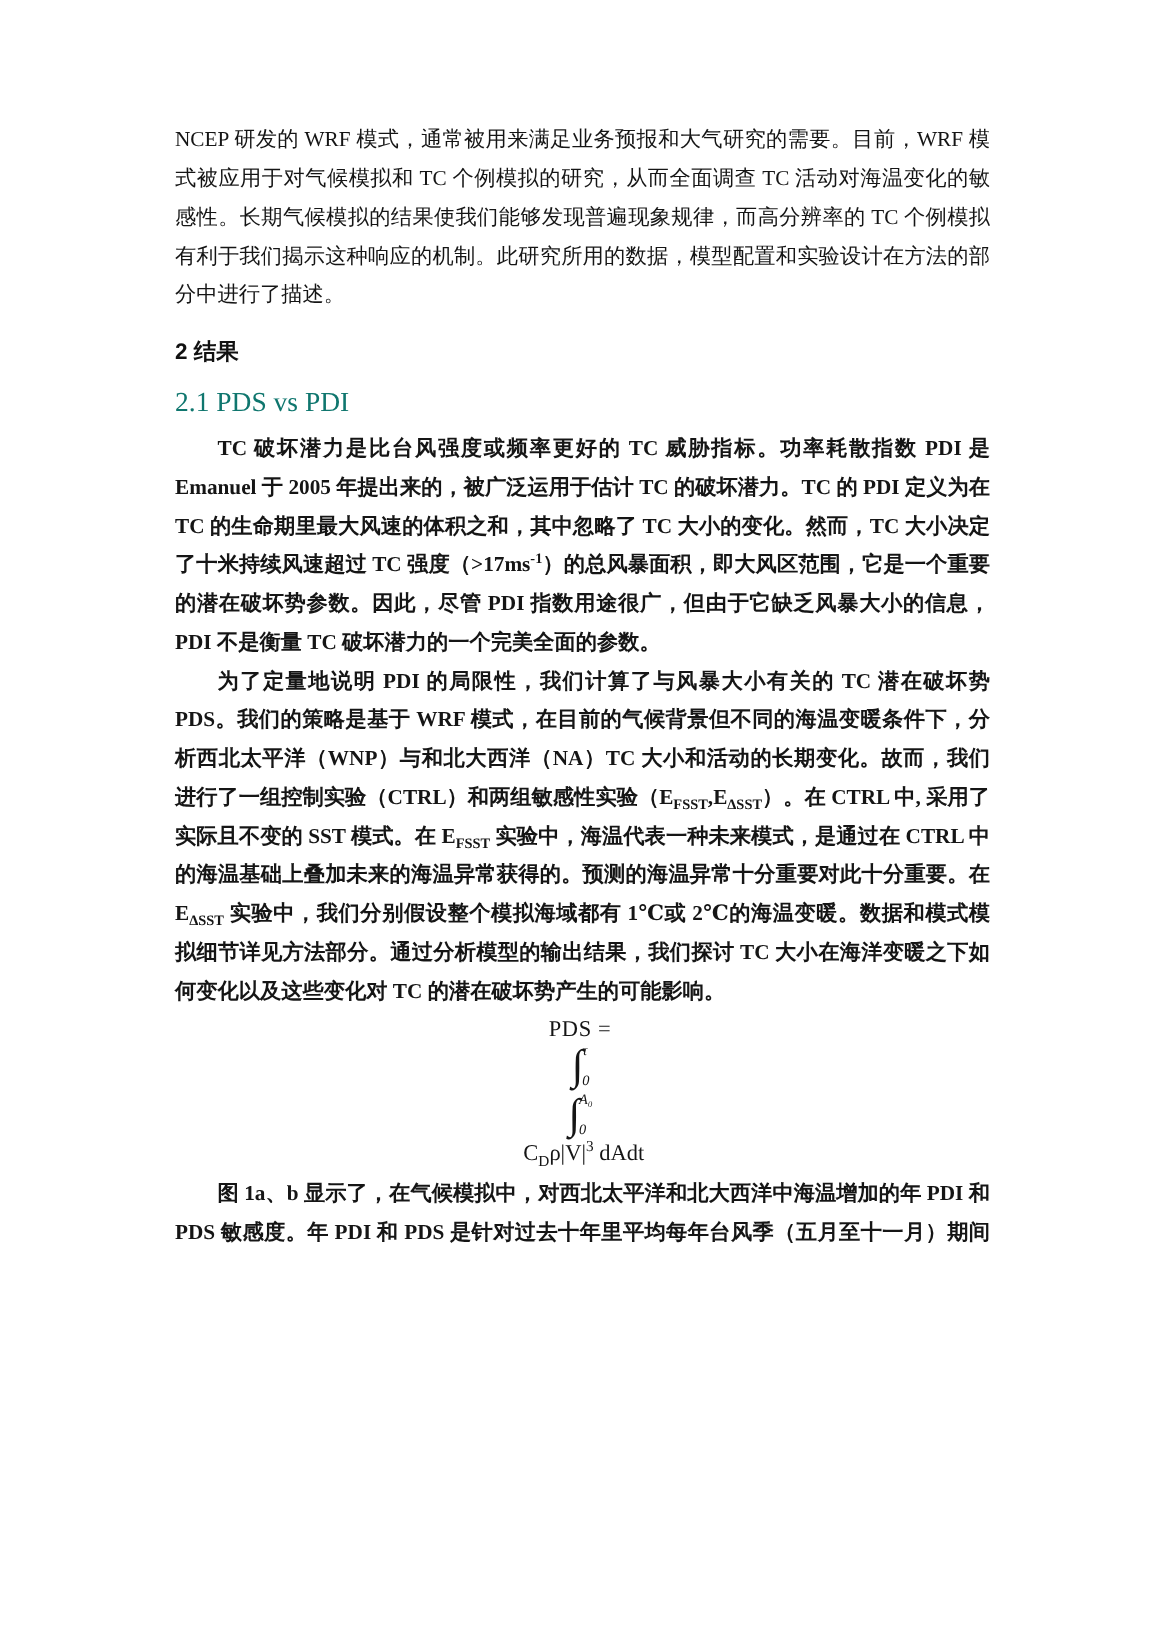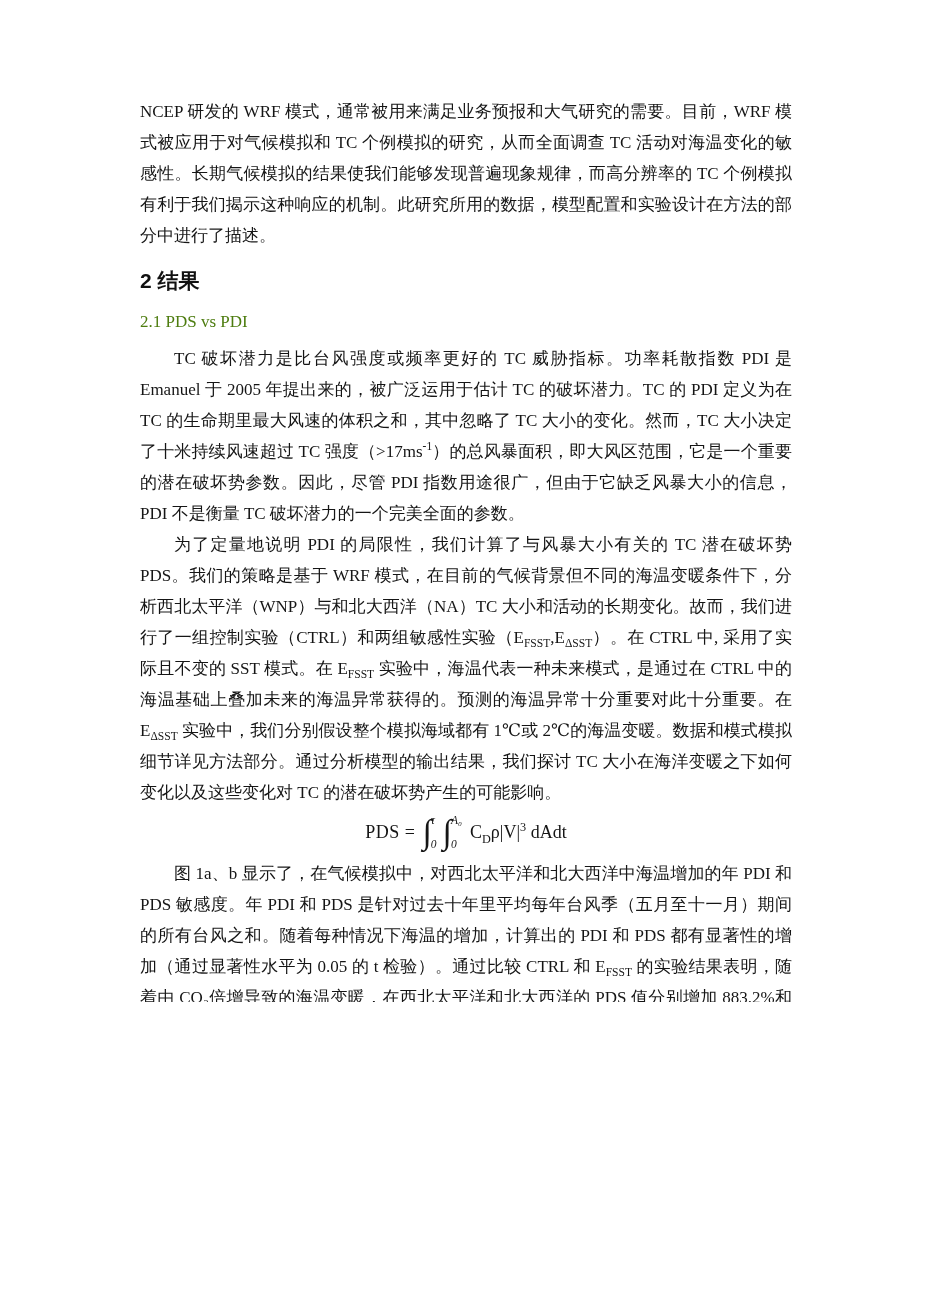--- a/index.html
+++ b/index.html
@@ -22,50 +22,51 @@
     color: #151515;
     font-family: "Liberation Serif", "DejaVu Serif", serif;
     font-size: 17px;
     line-height: 31px;
     text-align: justify;
   }
   p.para {
     margin: 0;
     padding: 0;
   }
-  p.indent { text-indent: 2em; }
+  p.indent { text-indent: 2em; font-weight: bold; }
   sub, sup {
     font-size: 0.68em;
     line-height: 0;
   }
   h1.sec {
     margin: 16px 0 12px 0;
     font-family: "Liberation Sans", "DejaVu Sans", sans-serif;
     font-weight: 700;
-    font-size: 21px;
+    font-size: 18px;
     line-height: 28px;
     text-align: left;
     color: #111111;
   }
   h2.subsec {
     margin: 0 0 6px 0;
     font-weight: 400;
-    font-size: 17px;
+    font-size: 22px;
     line-height: 30px;
     text-align: left;
-    color: #4d7c0f;
+    color: #0f766e;
   }
   .formula-row {
     display: flex;
     justify-content: center;
     align-items: center;
     gap: 3px;
     margin: 6px 0 8px 0;
     font-size: 18px;
     line-height: 1;
+    flex-direction: column;
   }
   .f-lhs {
     font-style: normal;
     letter-spacing: 0.5px;
     margin-right: 4px;
   }
   .intwrap {
     display: inline-flex;
     align-items: center;
   }

